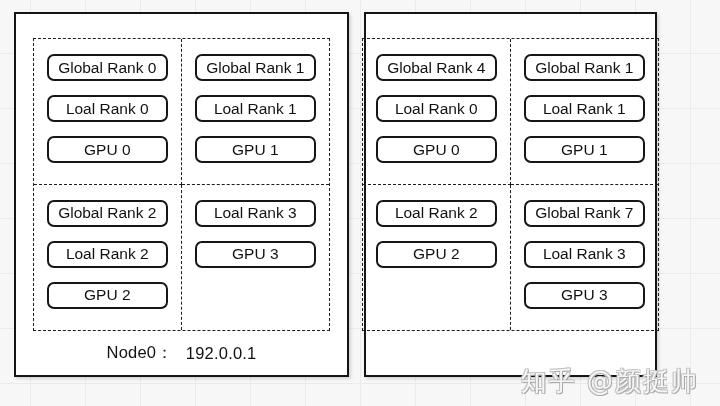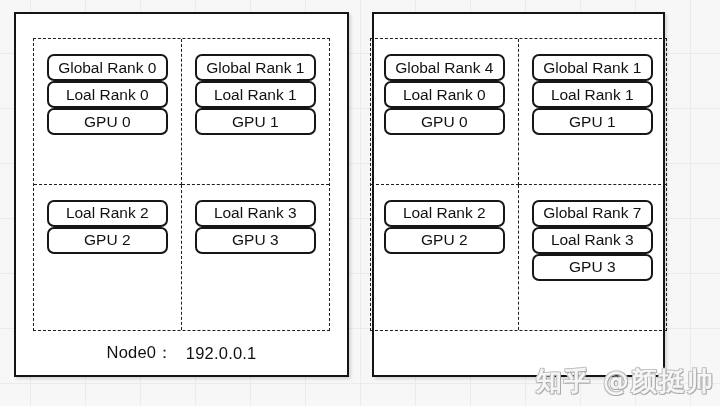--- a/index.html
+++ b/index.html
@@ -24,36 +24,37 @@
     top: 12px;
     height: 365px;
     background: #ffffff;
     border: 2px solid #141414;
     box-shadow: 2px 2px 3px rgba(0,0,0,0.14);
     display: flex;
     flex-direction: column;
     align-items: center;
   }
   .node.n0 { left: 14px;  width: 335px; }
-  .node.n1 { left: 372px; width: 293px; }
+  .node.n1 { left: 364px; width: 293px; }
 
   .dashed-grid {
     margin-top: 24px;
     width: 297px;
     height: 293px;
     border: 1.5px dashed #1e1e1e;
     display: grid;
     grid-template-columns: 1fr 1fr;
     grid-template-rows: 1fr 1fr;
   }
   .quad {
     display: flex;
     flex-direction: column;
     align-items: center;
     padding-top: 15px;
+    gap: 14px;
   }
   .quad.q0, .quad.q2 { border-right: 1.5px dashed #1e1e1e; }
   .quad.q0, .quad.q1 { border-bottom: 1.5px dashed #1e1e1e; }
 
   .chip {
     width: 121px;
     height: 27px;
     background: #ffffff;
     border: 2px solid #161616;
     border-radius: 7px;
@@ -69,54 +70,54 @@
     display: flex;
     align-items: center;
     justify-content: center;
     gap: 13px;
     font-size: 16.5px;
     letter-spacing: 0.2px;
   }
 
   .watermark {
     position: absolute;
-    right: 5px;
+    right: 21px;
     bottom: 7px;
     font-size: 26px;
     letter-spacing: 2px;
     font-family: "DejaVu Sans", sans-serif;
     color: rgba(255,255,255,0.88);
     text-shadow:
       1px 1px 0 #a8a8a8,
       -1px -1px 0 #c4c4c4,
       1px -1px 0 #bdbdbd,
       -1px 1px 0 #bdbdbd;
     z-index: 5;
     pointer-events: none;
-    font-weight: bold;
   }
 </style>
 </head>
 <body>
 
 <div class="canvas">
 
   <div class="node n0">
     <div class="dashed-grid">
       <div class="quad q0">
         <div class="chip">Global Rank 0</div>
         <div class="chip">Loal Rank 0</div>
         <div class="chip">GPU 0</div>
       </div>
       <div class="quad q1">
         <div class="chip">Global Rank 1</div>
         <div class="chip">Loal Rank 1</div>
         <div class="chip">GPU 1</div>
       </div>
       <div class="quad q2">
+        <div class="chip">Global Rank 2</div>
         <div class="chip">Loal Rank 2</div>
         <div class="chip">GPU 2</div>
       </div>
       <div class="quad q3">
         <div class="chip">Loal Rank 3</div>
         <div class="chip">GPU 3</div>
       </div>
     </div>
     <div class="node-label">
       <span>Node0：</span>

